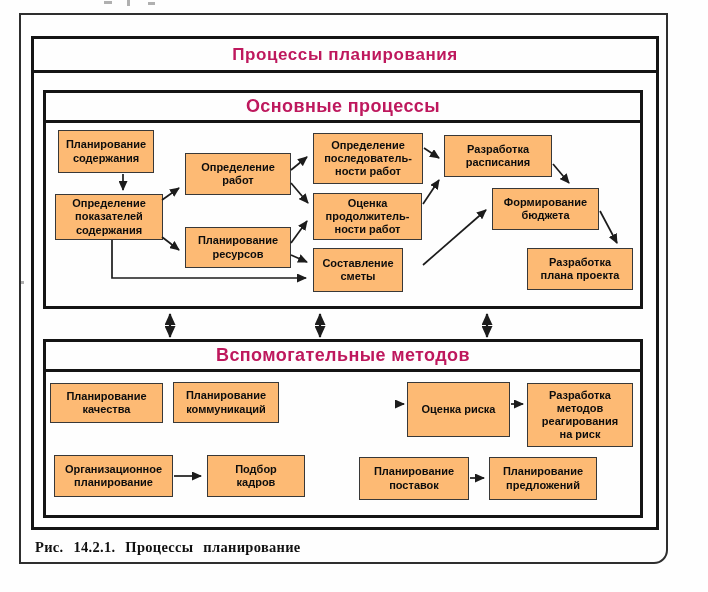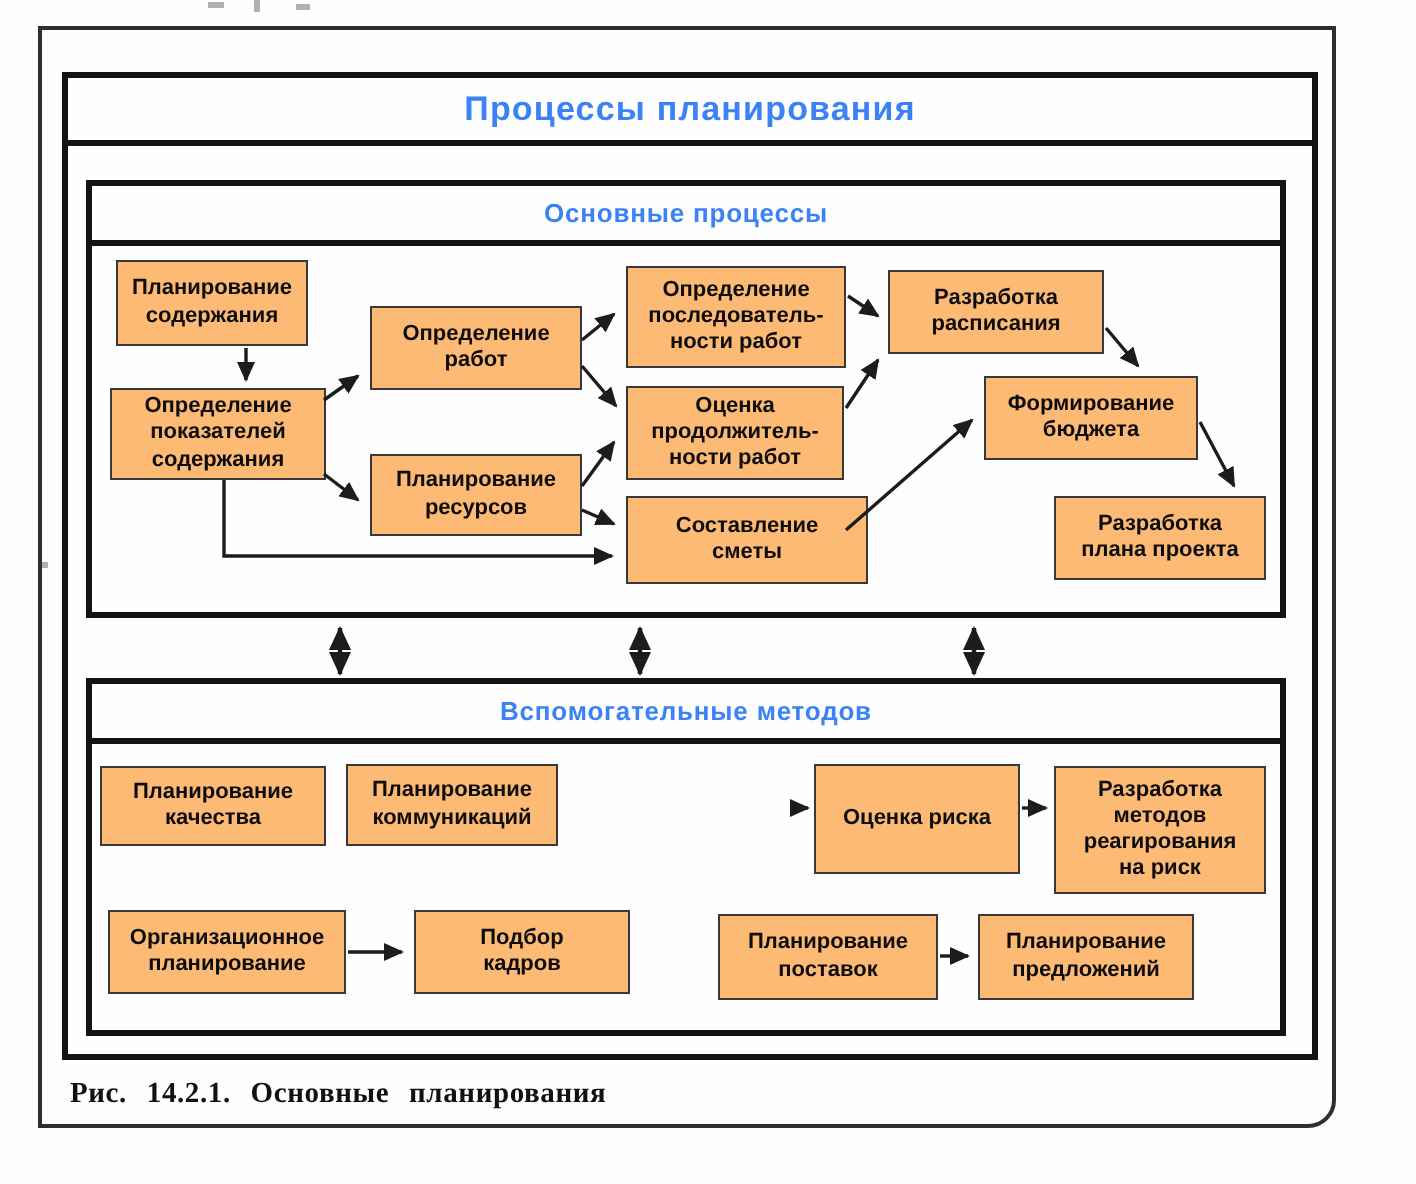--- a/index.html
+++ b/index.html
@@ -3,26 +3,26 @@
 <meta charset="utf-8">
 <style>
   html,body{margin:0;padding:0;background:#fff;}
   .page{position:relative;width:708px;height:592px;background:#fefefe;
         font-family:"Liberation Sans",sans-serif;overflow:hidden;}
   .frame{position:absolute;box-sizing:border-box;background:transparent;}
   .outer-frame{left:19px;top:13px;width:649px;height:551px;
                border:2px solid #2e2e2e;border-bottom-right-radius:14px;}
   .title-frame{left:31px;top:36px;width:628px;height:494px;border:3px solid #141414;}
   .band{position:absolute;left:0;top:0;right:0;display:flex;align-items:center;
-        justify-content:center;font-weight:bold;color:#3b82f6;}
+        justify-content:center;font-weight:bold;color:#be185d;}
   .title-band{height:31px;border-bottom:3px solid #141414;font-size:17px;letter-spacing:.6px;}
   .section-frame{border:3px solid #141414;}
   .main-frame{left:43px;top:90px;width:600px;height:219px;}
   .aux-frame{left:43px;top:339px;width:600px;height:179px;}
-  .section-band{height:27px;border-bottom:3px solid #141414;font-size:13px;letter-spacing:.4px;}
+  .section-band{height:27px;border-bottom:3px solid #141414;font-size:18px;letter-spacing:.4px;}
   .pbox{position:absolute;box-sizing:border-box;border:1.5px solid #383838;background:#fdba74;
         display:flex;align-items:center;justify-content:center;text-align:center;
         font-weight:bold;font-size:11px;line-height:1.2;color:#0d0d0d;
         white-space:pre-line;padding:2px;}
   .caption{position:absolute;left:35px;top:539px;font-family:"Liberation Serif",serif;
            font-weight:bold;font-size:14.5px;color:#111;word-spacing:6px;letter-spacing:.3px;}
   svg.arrows{position:absolute;left:0;top:0;pointer-events:none;}
   .scan-mark{position:absolute;background:#6f6f6f;opacity:.55;}
 </style>
 </head>
@@ -57,41 +57,41 @@
   <div class="pbox" style="left:185px;top:153px;width:106px;height:42px;">Определение
 работ</div>
   <div class="pbox" style="left:185px;top:227px;width:106px;height:41px;">Планирование
 ресурсов</div>
   <div class="pbox" style="left:313px;top:133px;width:110px;height:51px;">Определение
 последователь-
 ности работ</div>
   <div class="pbox" style="left:313px;top:193px;width:109px;height:47px;">Оценка
 продолжитель-
 ности работ</div>
-  <div class="pbox" style="left:313px;top:248px;width:121px;height:44px;">Составление
+  <div class="pbox" style="left:313px;top:248px;width:90px;height:44px;">Составление
 сметы</div>
   <div class="pbox" style="left:444px;top:135px;width:108px;height:42px;">Разработка
 расписания</div>
   <div class="pbox" style="left:492px;top:188px;width:107px;height:42px;">Формирование
 бюджета</div>
   <div class="pbox" style="left:527px;top:248px;width:106px;height:42px;">Разработка
 плана проекта</div>
 
   <div class="pbox" style="left:50px;top:383px;width:113px;height:40px;">Планирование
 качества</div>
   <div class="pbox" style="left:173px;top:382px;width:106px;height:41px;">Планирование
 коммуникаций</div>
   <div class="pbox" style="left:407px;top:382px;width:103px;height:55px;">Оценка риска</div>
   <div class="pbox" style="left:527px;top:383px;width:106px;height:64px;">Разработка
 методов
 реагирования
 на риск</div>
   <div class="pbox" style="left:54px;top:455px;width:119px;height:42px;">Организационное
 планирование</div>
-  <div class="pbox" style="left:207px;top:455px;width:108px;height:42px;">Подбор
+  <div class="pbox" style="left:207px;top:455px;width:98px;height:42px;">Подбор
 кадров</div>
   <div class="pbox" style="left:359px;top:457px;width:110px;height:43px;">Планирование
 поставок</div>
   <div class="pbox" style="left:489px;top:457px;width:108px;height:43px;">Планирование
 предложений</div>
 
   <svg class="arrows" width="708" height="592" viewBox="0 0 708 592">
     <defs>
       <marker id="ah" markerUnits="userSpaceOnUse" markerWidth="11" markerHeight="9" refX="9" refY="4.5" orient="auto">
         <path d="M0,0 L10,4.5 L0,9 Z" fill="#1c1c1c"></path>
@@ -125,15 +125,15 @@
 
       <line x1="170" y1="326" x2="170" y2="314" marker-end="url(#ah2)"></line>
       <line x1="170" y1="326" x2="170" y2="337" marker-end="url(#ah2)"></line>
       <line x1="320" y1="326" x2="320" y2="314" marker-end="url(#ah2)"></line>
       <line x1="320" y1="326" x2="320" y2="337" marker-end="url(#ah2)"></line>
       <line x1="487" y1="326" x2="487" y2="314" marker-end="url(#ah2)"></line>
       <line x1="487" y1="326" x2="487" y2="337" marker-end="url(#ah2)"></line>
     </g>
   </svg>
 
-  <div class="caption">Рис.  14.2.1.  Основные  планирования</div>
+  <div class="caption">Рис.  14.2.1.  Процессы  планирование</div>
 
 </div>
 
 </body></html>

